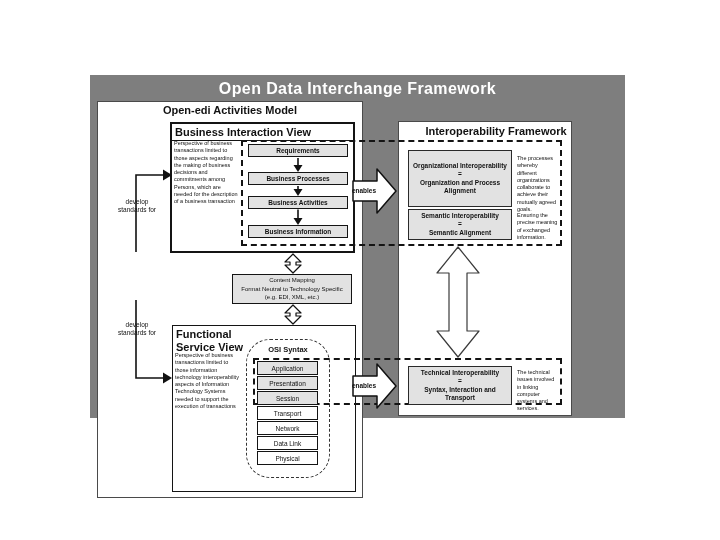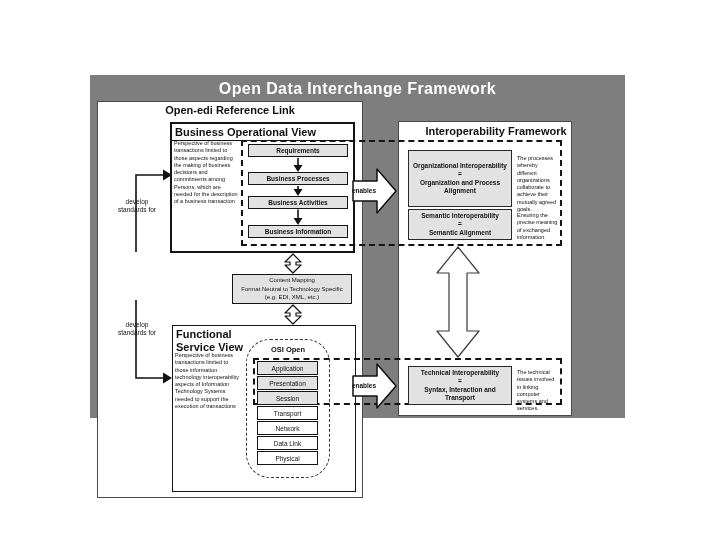--- a/index.html
+++ b/index.html
@@ -38,27 +38,27 @@
 </head>
 <body>
 
 <div id="canvas">
 
   <div class="abs backdrop" style="left:90px;top:47px;width:535px;height:343px;"></div>
 
   <div class="abs slide-title" style="left:90px;top:52px;width:535px;">Open Data Interchange Framework</div>
 
   <div class="abs panel" style="left:97px;top:73px;width:266px;height:397px;"></div>
-  <div class="abs sec-label" style="left:97px;top:76px;width:266px;">Open-edi Reference Link</div>
+  <div class="abs sec-label" style="left:97px;top:76px;width:266px;">Open-edi Activities Model</div>
 
   <div class="abs panel" style="left:398px;top:93px;width:174px;height:295px;"></div>
   <div class="abs sec-label" style="left:398px;top:97px;width:196px;">Interoperability Framework</div>
 
   <div class="abs view-box" style="left:170px;top:94px;width:185px;height:131px;">
-    <div class="view-title underl">Business Operational View</div>
+    <div class="view-title underl">Business Interaction View</div>
   </div>
   <div class="abs small-note" style="left:174px;top:112px;width:64px;">Perspective of business transactions limited to those aspects regarding the making of business decisions and commitments among Persons, which are needed for the description of a business transaction</div>
 
   <div class="abs dashed-frame" style="left:241px;top:112px;width:321px;height:106px;"></div>
 
   <div class="abs gray-box stack-label" style="left:248px;top:116px;width:100px;height:13px;">Requirements</div>
   <div class="abs gray-box stack-label" style="left:248px;top:144px;width:100px;height:13px;">Business Processes</div>
   <div class="abs gray-box stack-label" style="left:248px;top:168px;width:100px;height:13px;">Business Activities</div>
   <div class="abs gray-box stack-label" style="left:248px;top:197px;width:100px;height:13px;">Business Information</div>
 
@@ -69,21 +69,21 @@
       <div>(e.g. EDI, XML, etc.)</div>
     </div>
   </div>
 
   <div class="abs view-box" style="left:172px;top:297px;width:184px;height:167px;border-width:1.5px;">
     <div class="view-title" style="width:92px;font-size:11px;line-height:1.15;">Functional Service View</div>
   </div>
   <div class="abs small-note" style="left:175px;top:324px;width:66px;">Perspective of business transactions limited to those information technology interoperability aspects of Information Technology Systems needed to support the execution of transactions</div>
 
   <div class="abs osi-rounded" style="left:246px;top:311px;width:84px;height:139px;"></div>
-  <div class="abs osi-title" style="left:246px;top:317px;width:84px;">OSI Open</div>
+  <div class="abs osi-title" style="left:246px;top:317px;width:84px;">OSI Syntax</div>
 
   <div class="abs dashed-frame" style="left:253px;top:330px;width:309px;height:47px;"></div>
 
   <div class="abs osi-layer osi-gray" style="left:257px;top:333px;width:61px;height:14px;">Application</div>
   <div class="abs osi-layer osi-gray" style="left:257px;top:348px;width:61px;height:14px;">Presentation</div>
   <div class="abs osi-layer osi-gray" style="left:257px;top:363px;width:61px;height:14px;">Session</div>
   <div class="abs osi-layer" style="left:257px;top:378px;width:61px;height:14px;">Transport</div>
   <div class="abs osi-layer" style="left:257px;top:393px;width:61px;height:14px;">Network</div>
   <div class="abs osi-layer" style="left:257px;top:408px;width:61px;height:14px;">Data Link</div>
   <div class="abs osi-layer" style="left:257px;top:423px;width:61px;height:14px;">Physical</div>

